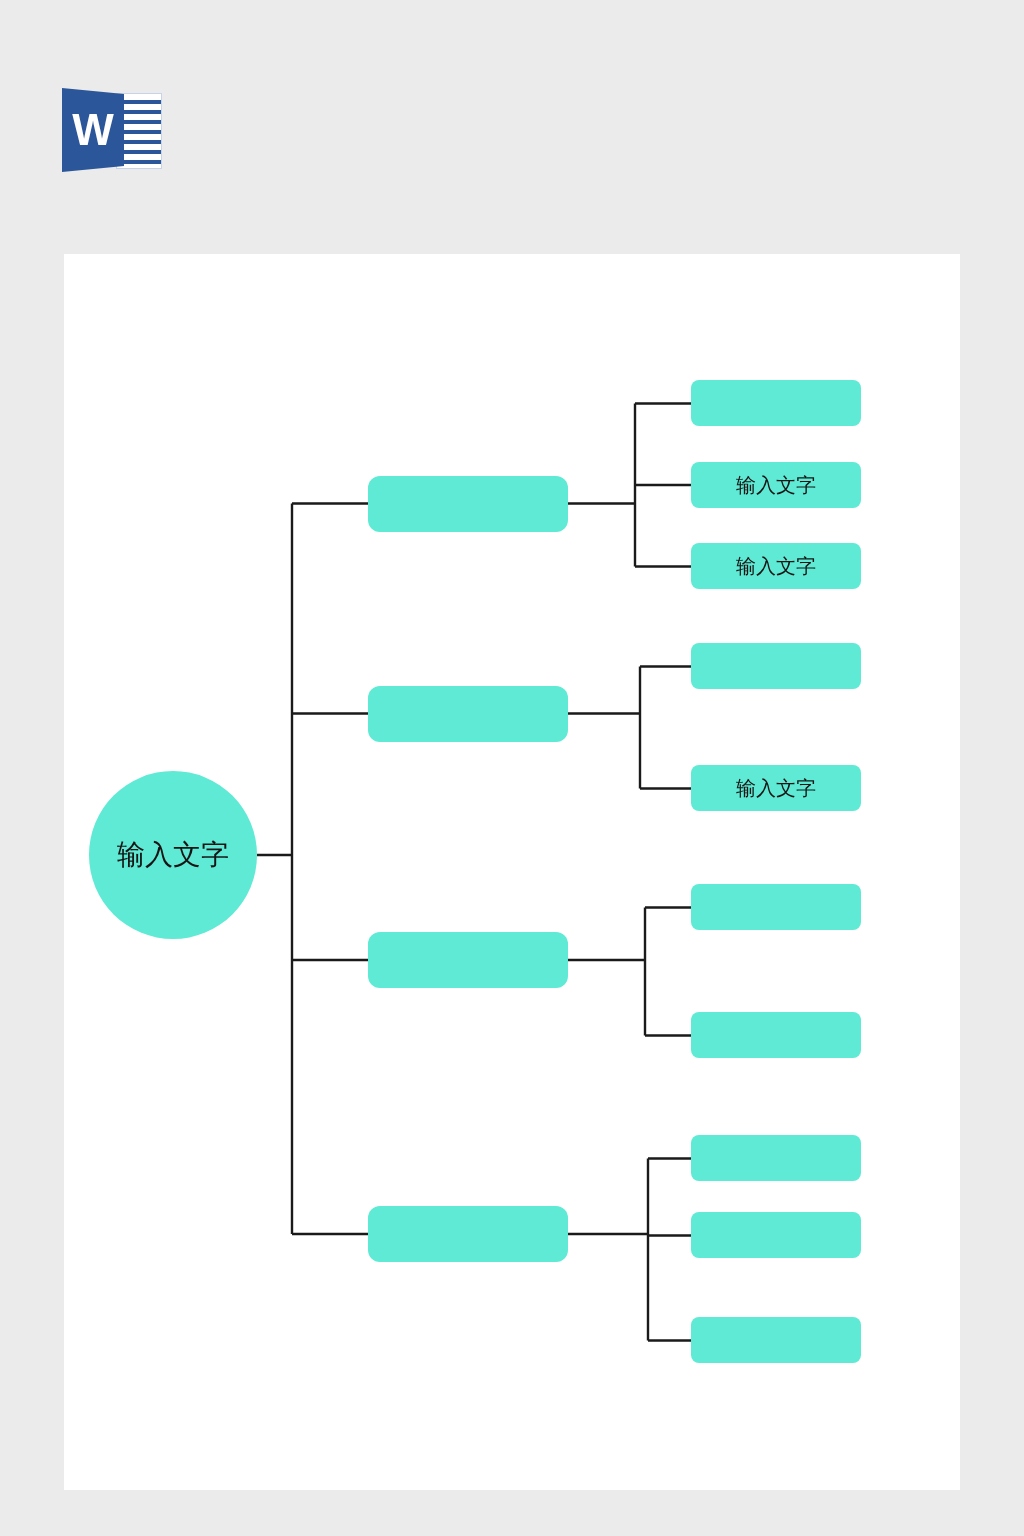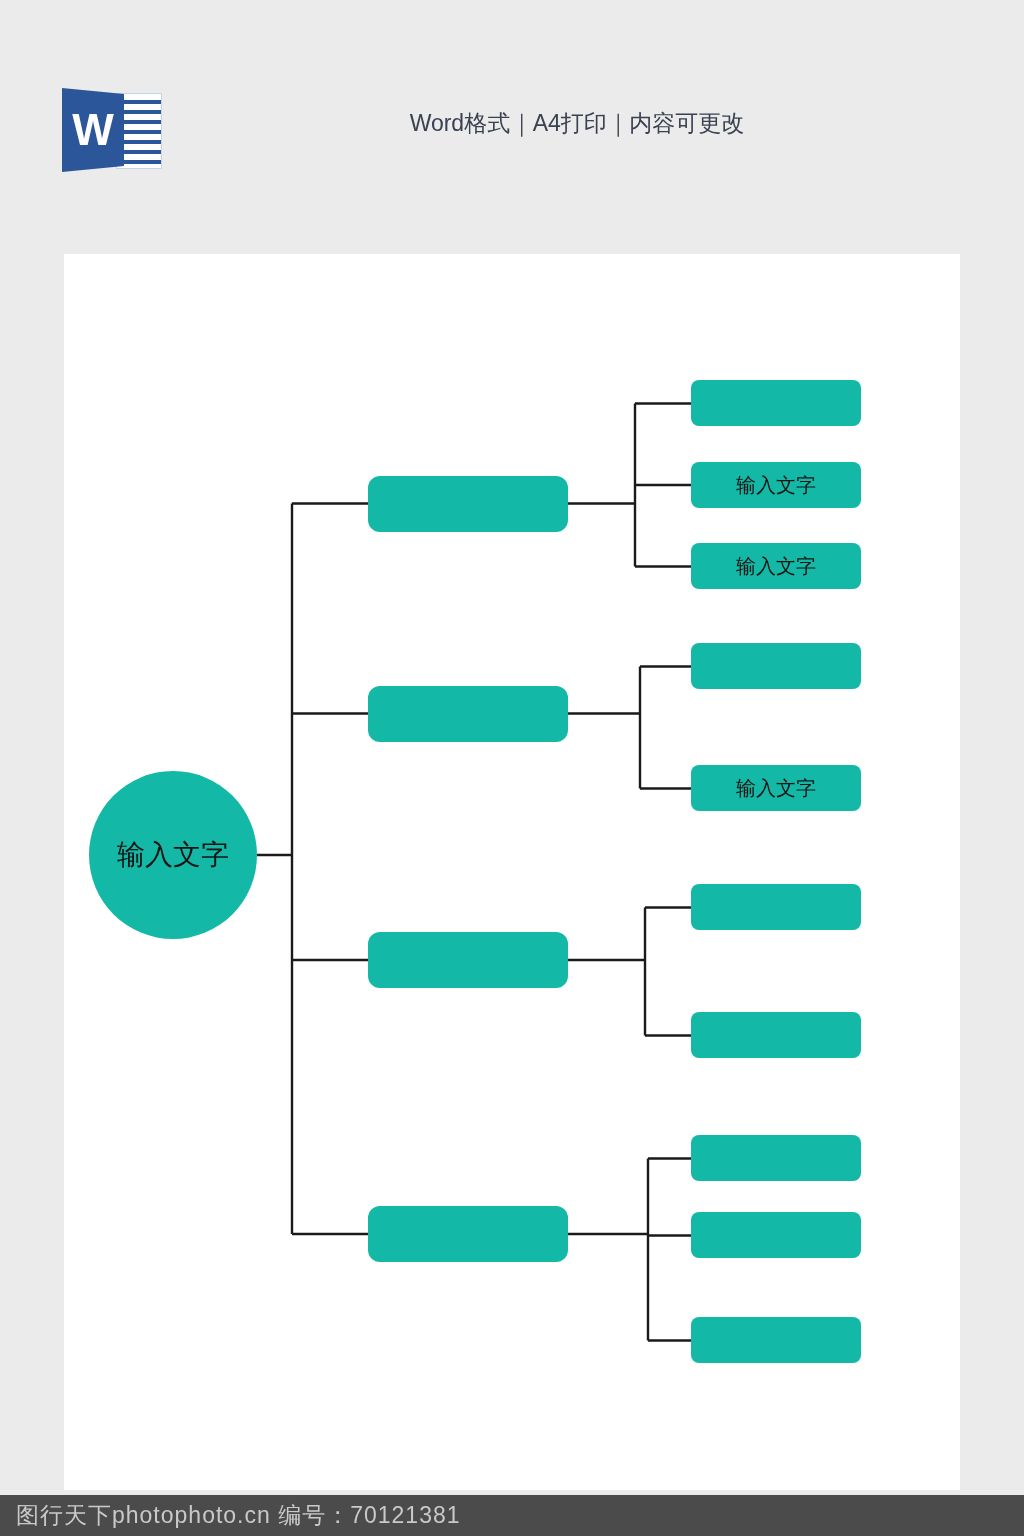--- a/index.html
+++ b/index.html
@@ -79,21 +79,21 @@
     position: absolute;
     left: 0;
     top: 0;
     width: 896px;
     height: 1236px;
   }
 
   
   .node {
     position: absolute;
-    background: #14b8a6;
+    background: #5eead4;
     display: flex;
     align-items: center;
     justify-content: center;
     box-sizing: border-box;
     color: #141414;
   }
   .root-node {
     left: 25px;
     top: 517px;
     width: 168px;
@@ -141,21 +141,20 @@
 
 <div class="canvas">
 
   <div class="word-logo">
     <div class="doc-page"></div>
     <div class="doc-cover">
       <span>W</span>
     </div>
   </div>
   <div class="header-text">
-    <div class="page-subtitle">Word格式｜A4打印｜内容可更改</div>
   </div>
 
   <div class="doc-canvas">
 
     <svg class="connectors" viewBox="0 0 896 1236" xmlns="http://www.w3.org/2000/svg">
       <path fill="none" stroke="#1a1a1a" stroke-width="2.4" d="
         M193 601 H228
         M228 249.5 V980
         M228 249.5 H304
         M228 459.5 H304
@@ -197,17 +196,14 @@
 
     <div class="node child-node" style="top:630px"></div>
     <div class="node child-node" style="top:758px"></div>
 
     <div class="node child-node" style="top:881px"></div>
     <div class="node child-node" style="top:958px"></div>
     <div class="node child-node" style="top:1063px"></div>
 
   </div>
 
-  <div class="footer-bar">
-    <span class="footer-text">图行天下photophoto.cn 编号：70121381</span>
-  </div>
 
 </div>
 
 </body></html>

